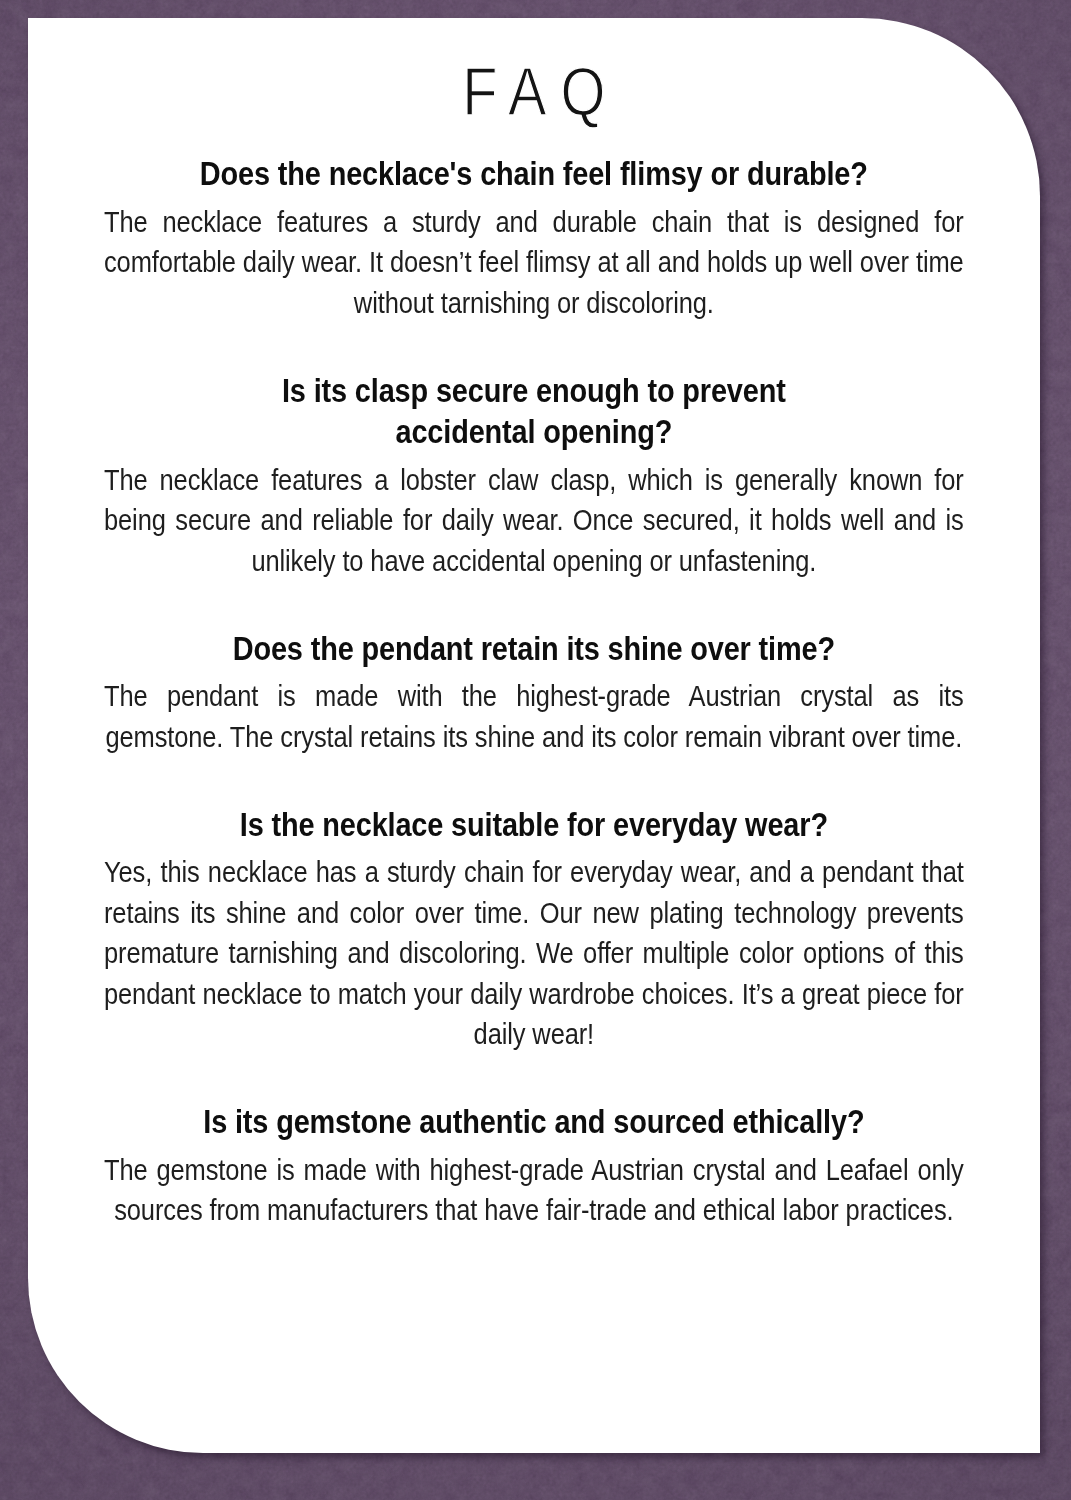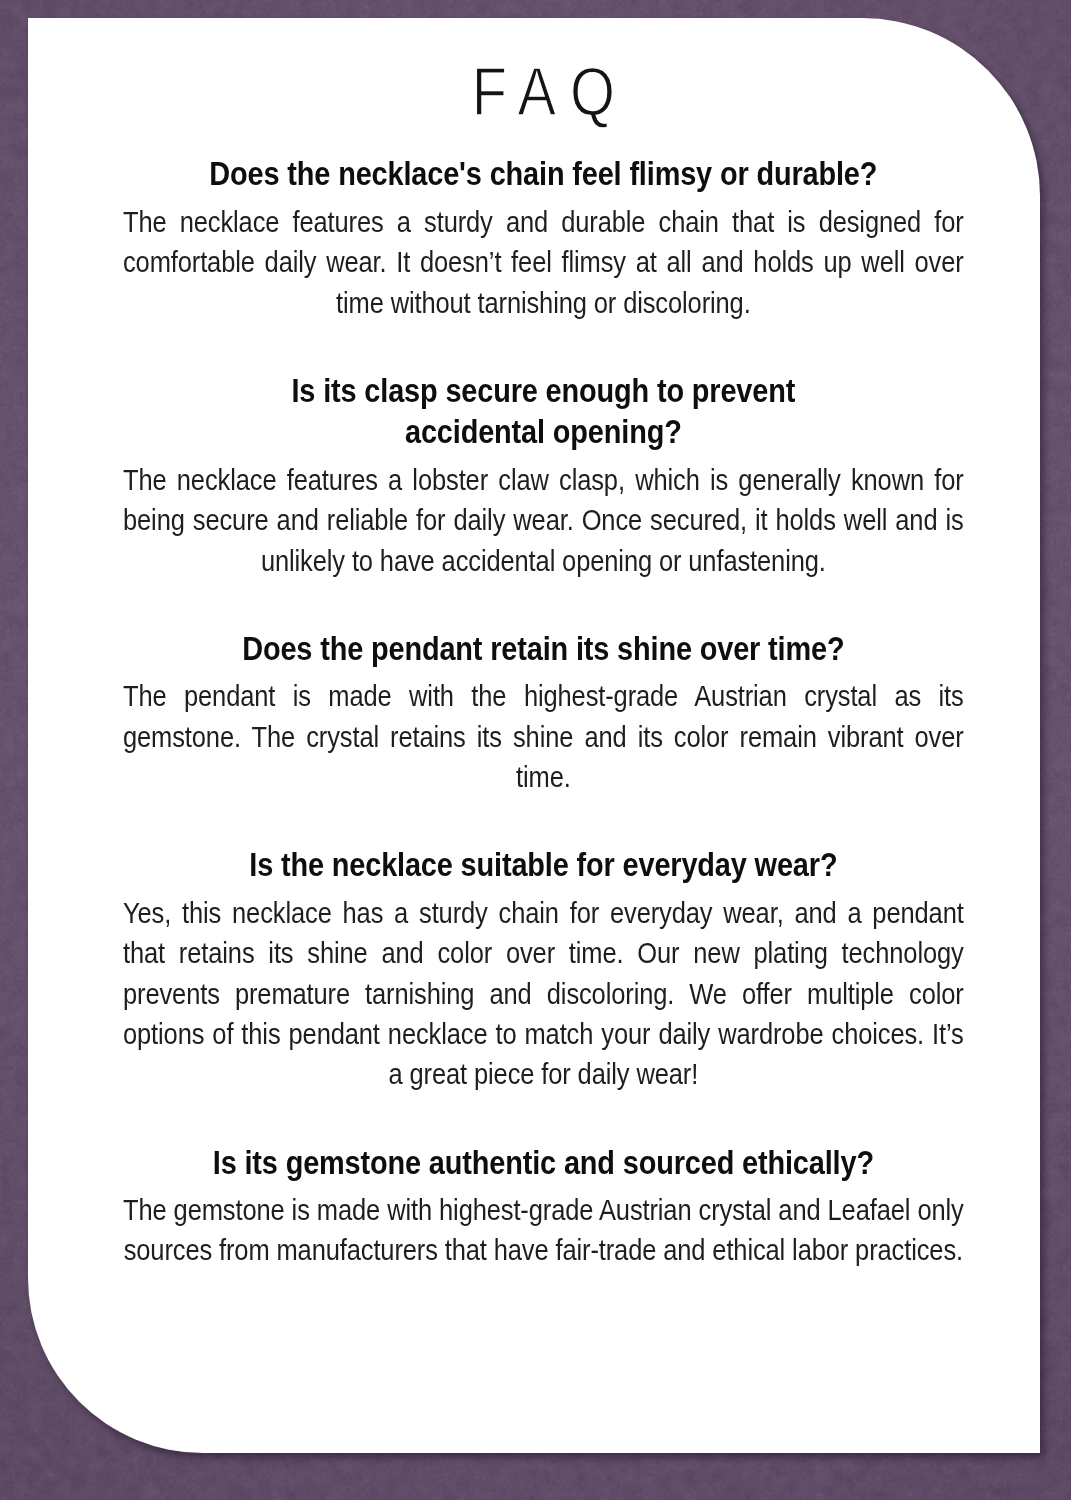--- a/index.html
+++ b/index.html
@@ -25,21 +25,21 @@
   }
   .card {
     position: absolute;
     left: 28px;
     top: 18px;
     right: 31px;
     bottom: 47px;
     background: #ffffff;
     border-radius: 0 178px 0 175px;
     box-shadow: 4px 5px 7px rgba(25, 12, 30, 0.45);
-    padding: 38px 76px 30px 95px;
+    padding: 38px 76px 30px 76px;
     box-sizing: border-box;
     overflow: hidden;
   }
   
   .squeeze {
     width: 117.6%;
     transform: scaleX(0.85);
     transform-origin: top left;
   }
   .faq-title {

